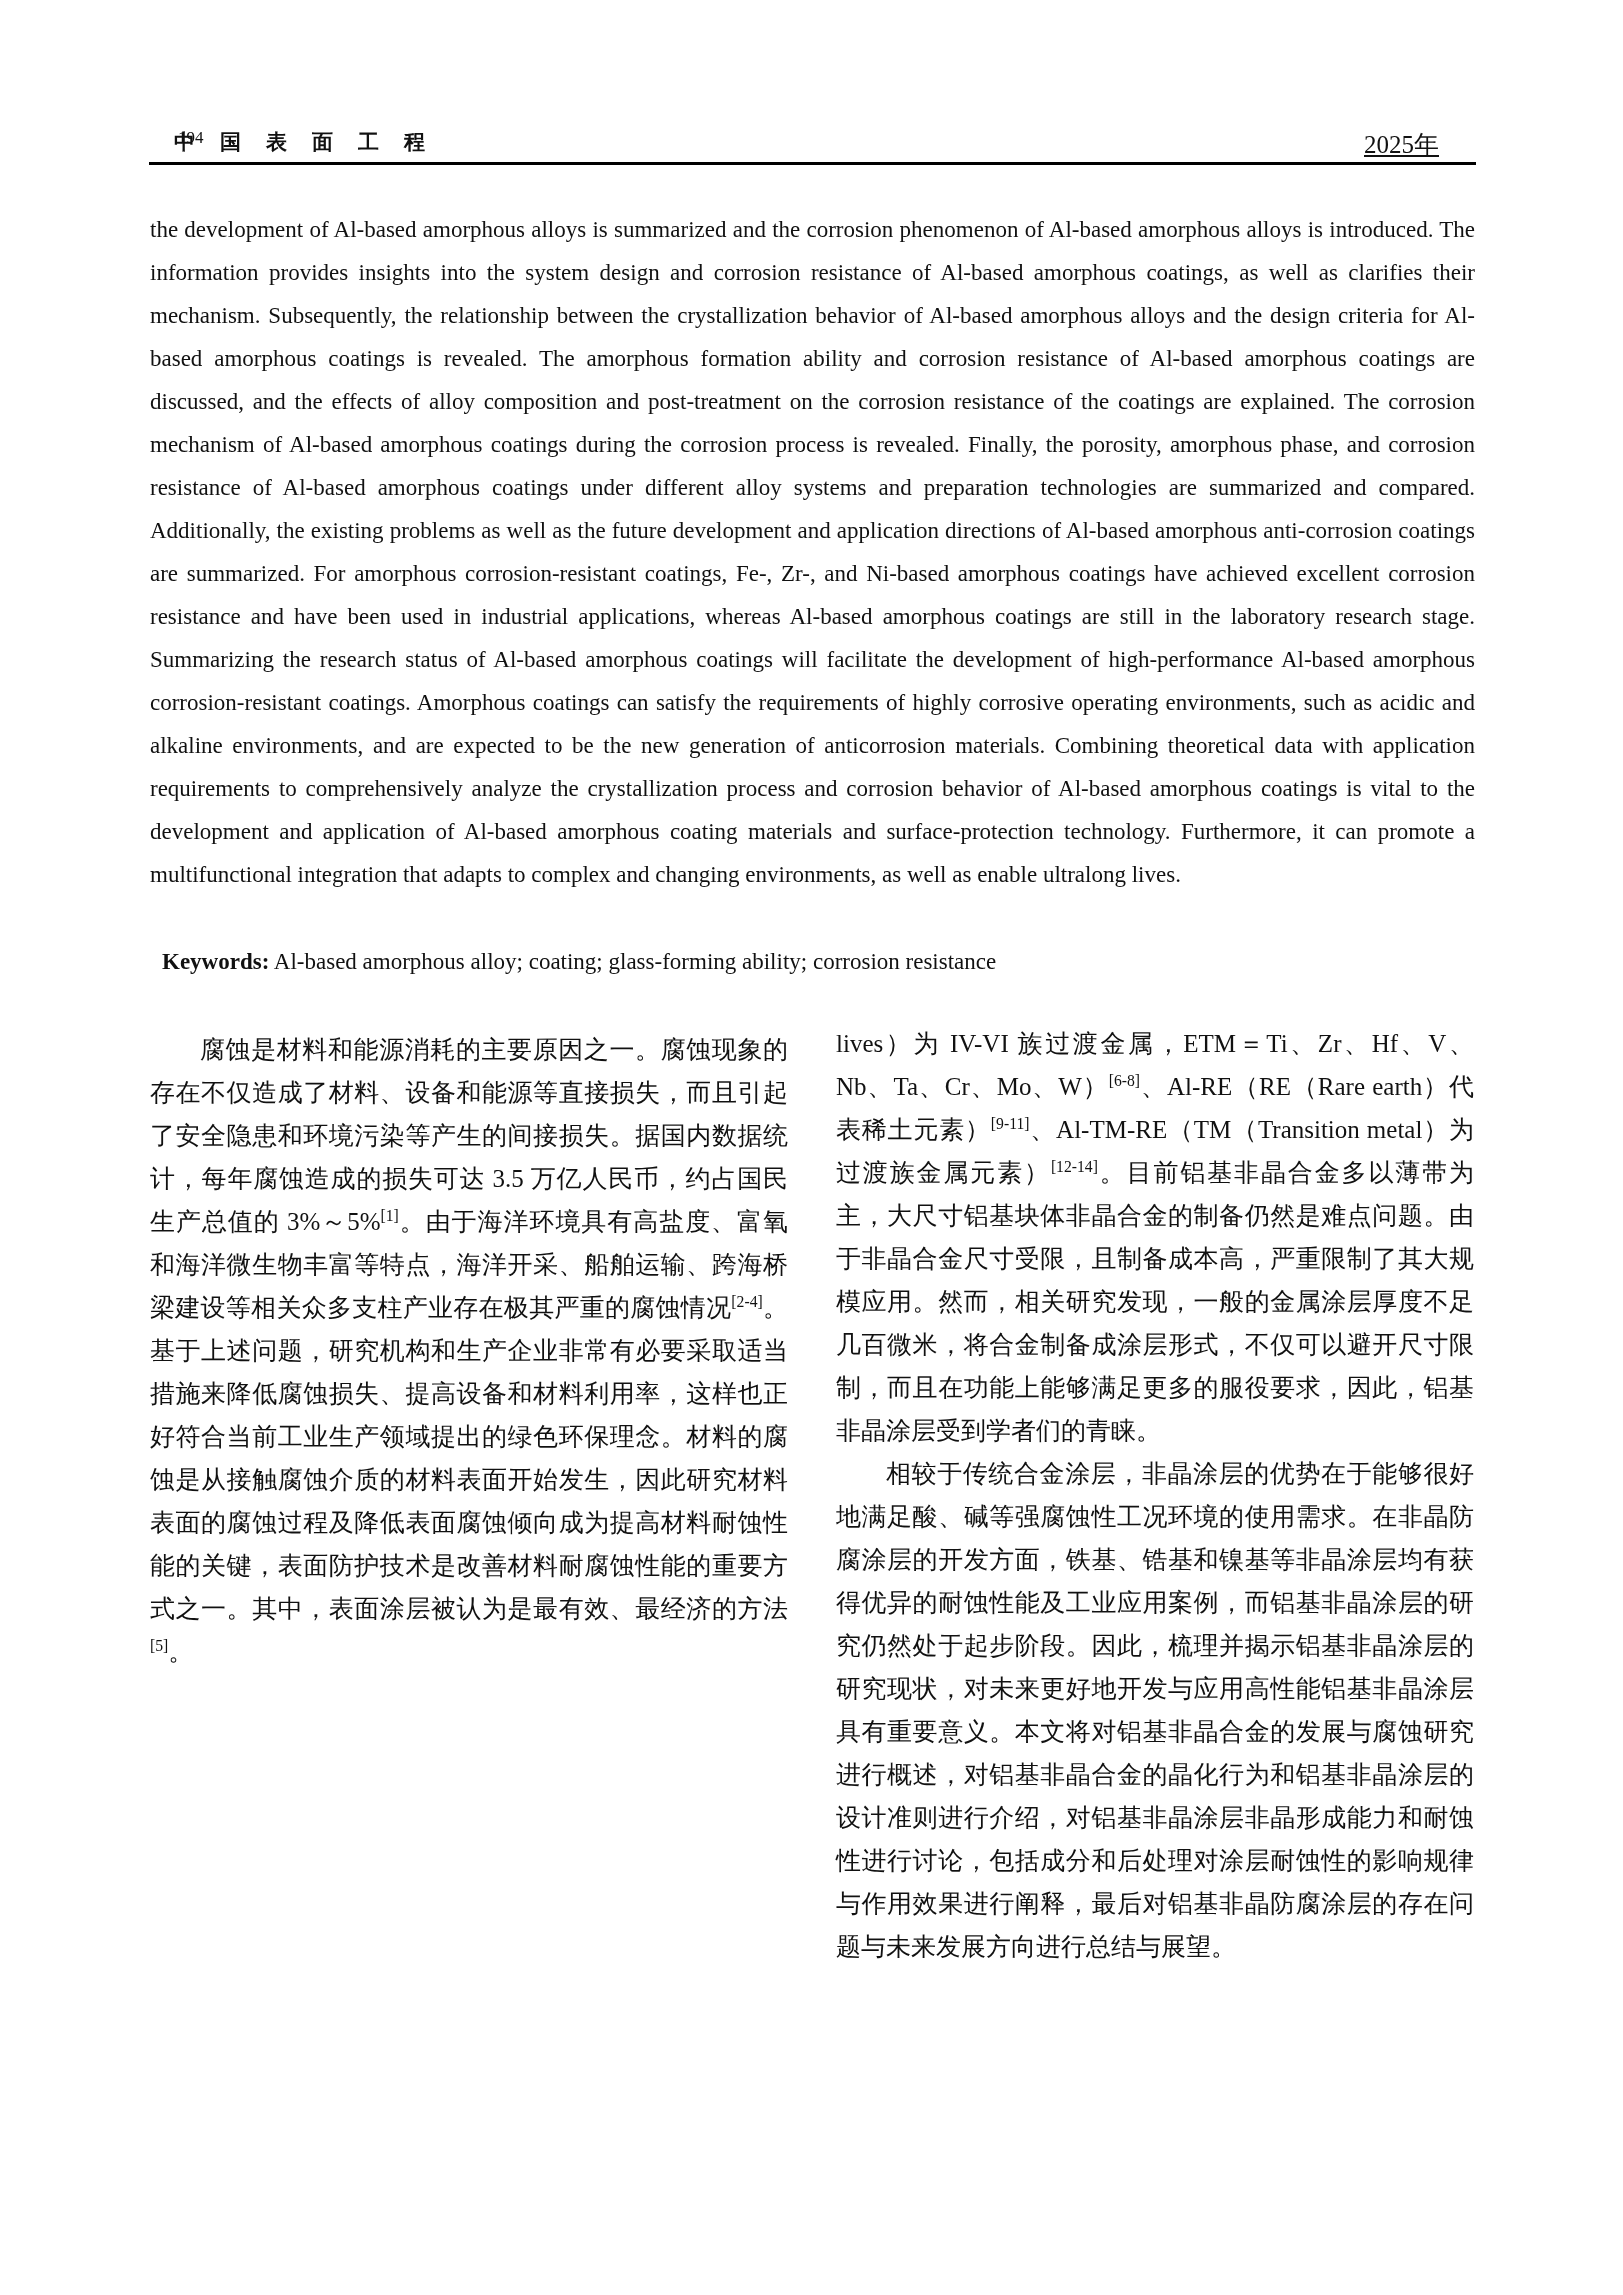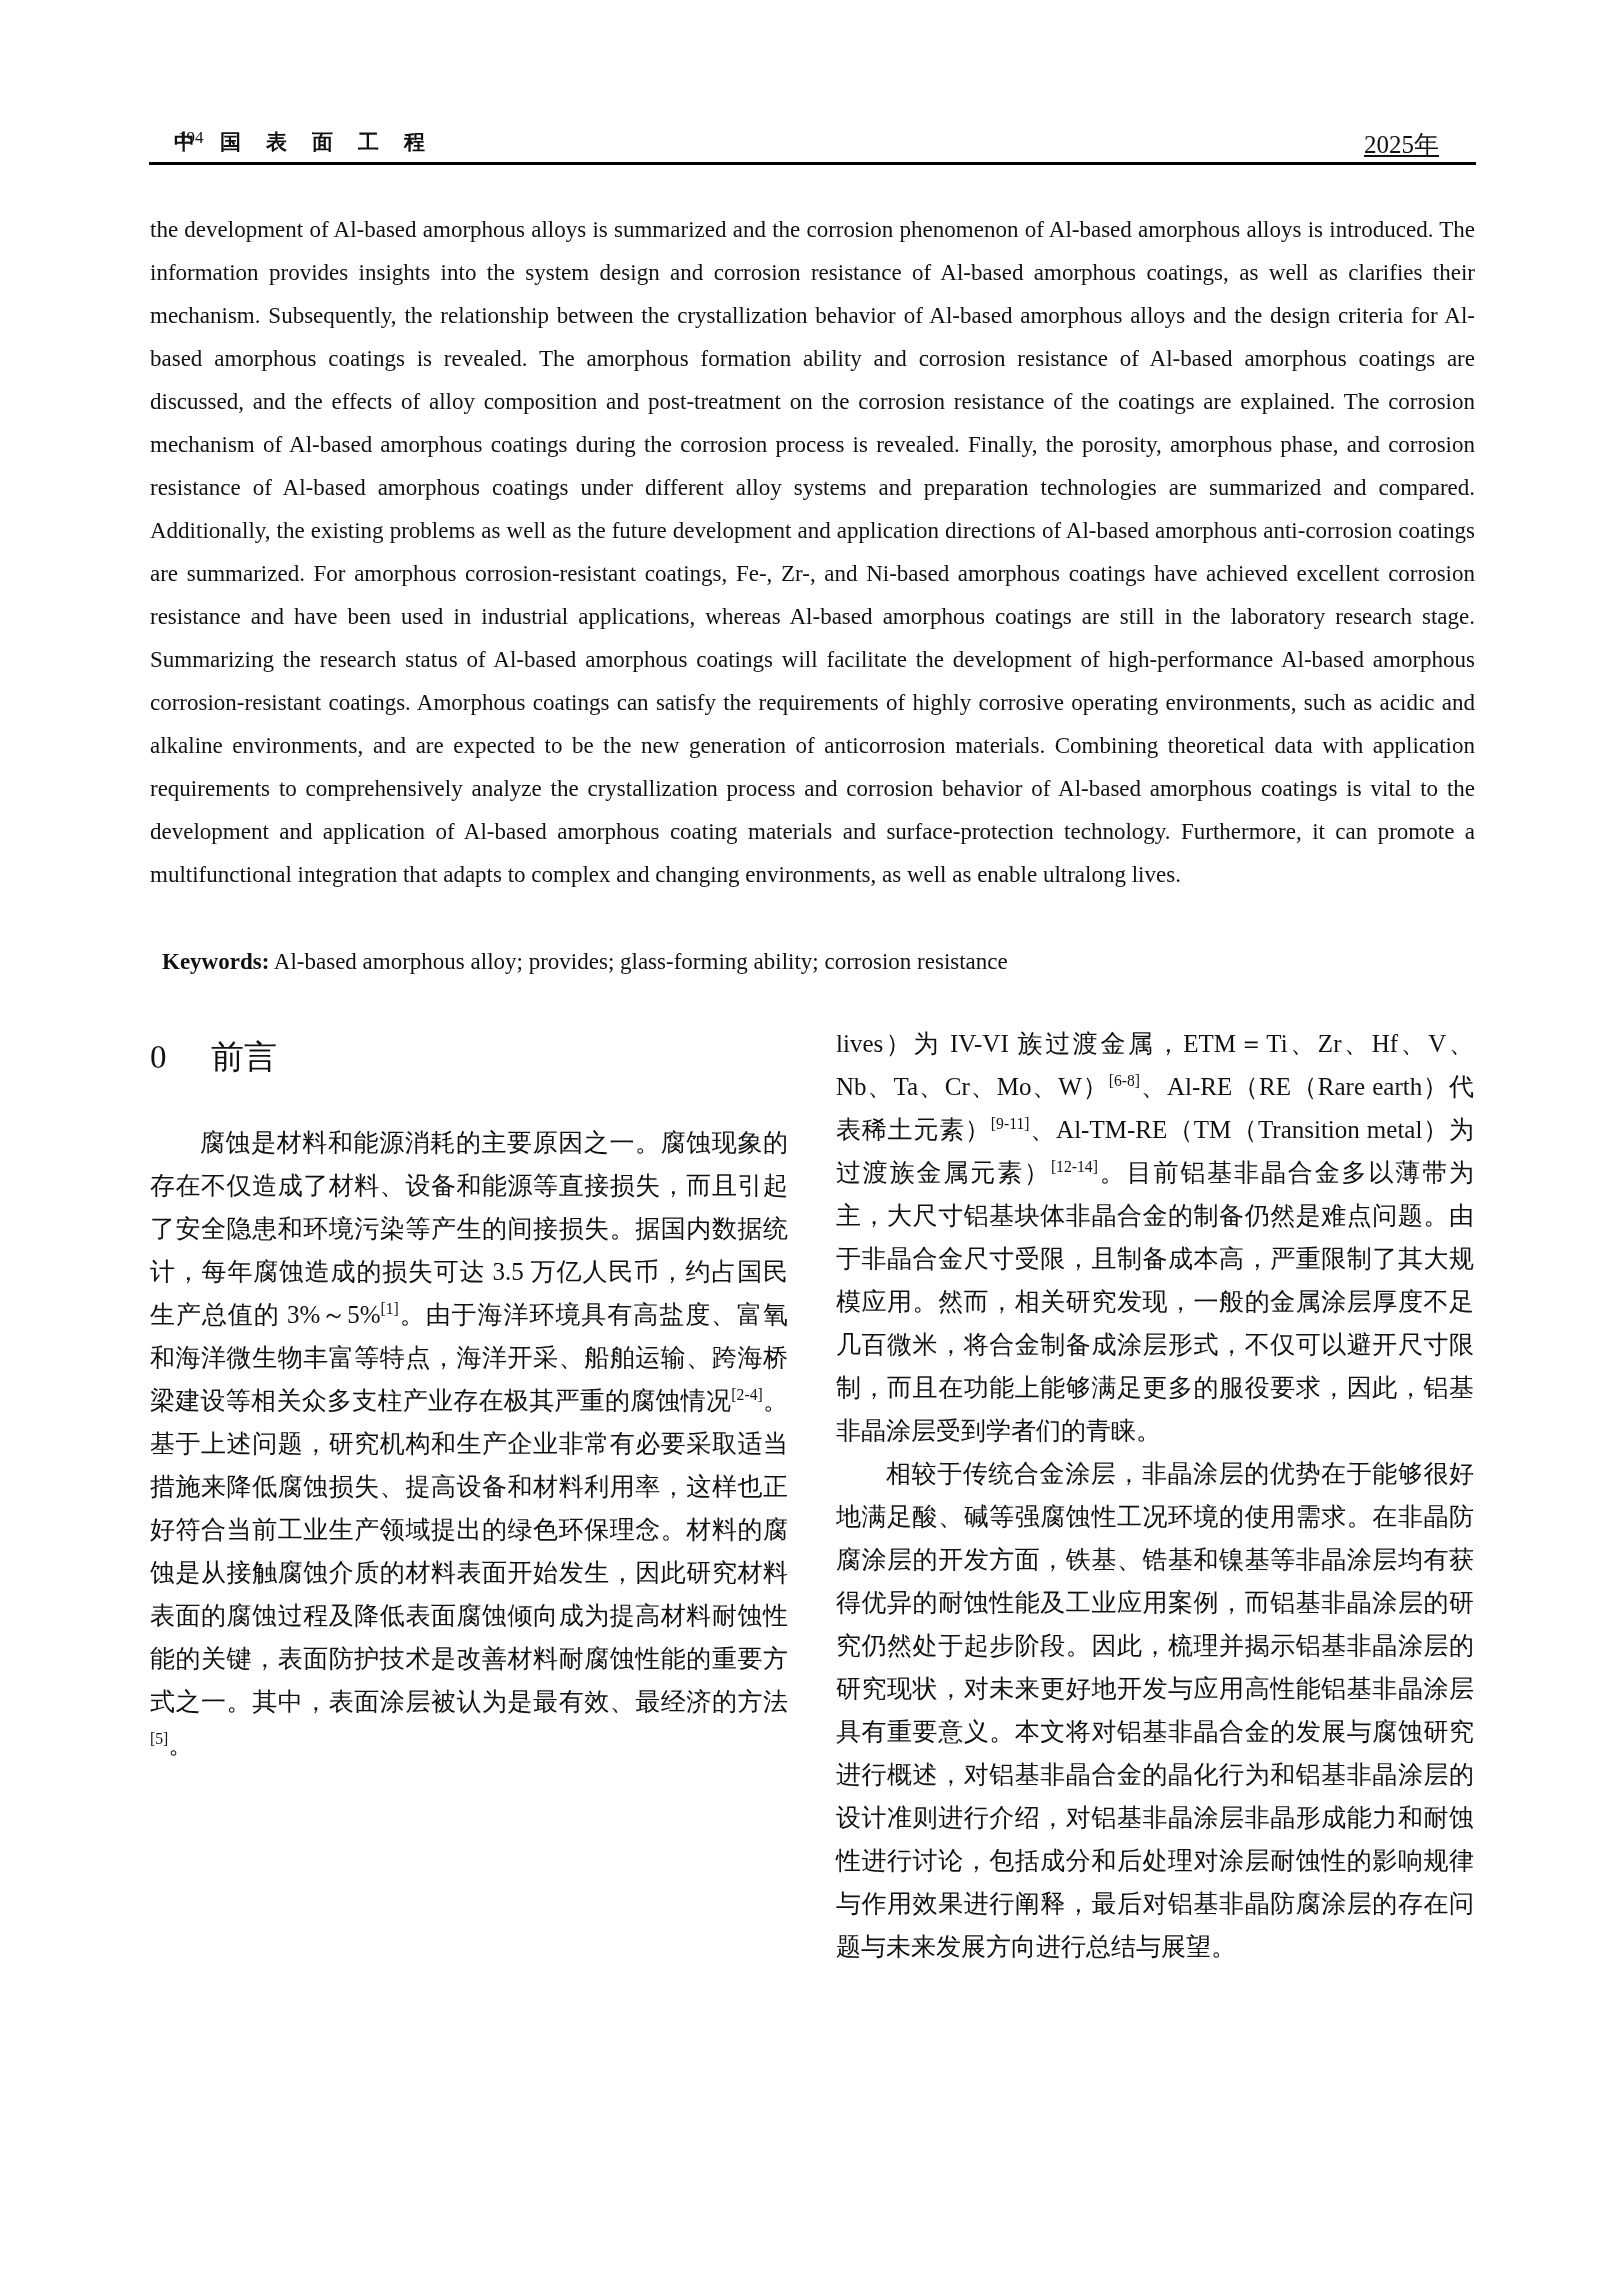--- a/index.html
+++ b/index.html
@@ -27,26 +27,23 @@
 
 <div class="header">
   <span class="pageno">194</span>
   <span class="journal">中国表面工程</span>
   <span class="year">2025年</span>
 </div>
 <div class="rule"></div>
 
 <p class="abstract">the development of Al-based amorphous alloys is summarized and the corrosion phenomenon of Al-based amorphous alloys is introduced. The information provides insights into the system design and corrosion resistance of Al-based amorphous coatings, as well as clarifies their mechanism. Subsequently, the relationship between the crystallization behavior of Al-based amorphous alloys and the design criteria for Al-based amorphous coatings is revealed. The amorphous formation ability and corrosion resistance of Al-based amorphous coatings are discussed, and the effects of alloy composition and post-treatment on the corrosion resistance of the coatings are explained. The corrosion mechanism of Al-based amorphous coatings during the corrosion process is revealed. Finally, the porosity, amorphous phase, and corrosion resistance of Al-based amorphous coatings under different alloy systems and preparation technologies are summarized and compared. Additionally, the existing problems as well as the future development and application directions of Al-based amorphous anti-corrosion coatings are summarized. For amorphous corrosion-resistant coatings, Fe-, Zr-, and Ni-based amorphous coatings have achieved excellent corrosion resistance and have been used in industrial applications, whereas Al-based amorphous coatings are still in the laboratory research stage. Summarizing the research status of Al-based amorphous coatings will facilitate the development of high-performance Al-based amorphous corrosion-resistant coatings. Amorphous coatings can satisfy the requirements of highly corrosive operating environments, such as acidic and alkaline environments, and are expected to be the new generation of anticorrosion materials. Combining theoretical data with application requirements to comprehensively analyze the crystallization process and corrosion behavior of Al-based amorphous coatings is vital to the development and application of Al-based amorphous coating materials and surface-protection technology. Furthermore, it can promote a multifunctional integration that adapts to complex and changing environments, as well as enable ultralong lives.</p>
 
-<p class="keywords"><b>Keywords:</b><span> Al-based amorphous alloy; provides; glass-forming ability; corrosion resistance</span></p>
+<p class="keywords"><b>Keywords:</b><span> Al-based amorphous alloy; coating; glass-forming ability; corrosion resistance</span></p>
 
 <div class="col col-left">
-  <div class="sec-title">
-    <span class="num">0</span><span>前言</span>
-  </div>
   <p class="indent"><span>腐蚀是材料和能源消耗的主要原因之一。腐蚀现象的存在不仅造成了材料、设备和能源等直接损失，而且引起了安全隐患和环境污染等产生的间接损失。据国内数据统计，每年腐蚀造成的损失可达 3.5 万亿人民币，约占国民生产总值的 3%～5%</span><sup>[1]</sup><span>。由于海洋环境具有高盐度、富氧和海洋微生物丰富等特点，海洋开采、船舶运输、跨海桥梁建设等相关众多支柱产业存在极其严重的腐蚀情况</span><sup>[2-4]</sup><span>。基于上述问题，研究机构和生产企业非常有必要采取适当措施来降低腐蚀损失、提高设备和材料利用率，这样也正好符合当前工业生产领域提出的绿色环保理念。材料的腐蚀是从接触腐蚀介质的材料表面开始发生，因此研究材料表面的腐蚀过程及降低表面腐蚀倾向成为提高材料耐蚀性能的关键，表面防护技术是改善材料耐腐蚀性能的重要方式之一。其中，表面涂层被认为是最有效、最经济的方法</span><sup>[5]</sup><span>。</span></p>
 </div>
 
 <div class="col col-right">
   <p><span>lives）为 IV-VI 族过渡金属，ETM＝Ti、Zr、Hf、V、Nb、Ta、Cr、Mo、W）</span><sup>[6-8]</sup><span>、Al-RE（RE（Rare earth）代表稀土元素）</span><sup>[9-11]</sup><span>、Al-TM-RE（TM（Transition metal）为过渡族金属元素）</span><sup>[12-14]</sup><span>。目前铝基非晶合金多以薄带为主，大尺寸铝基块体非晶合金的制备仍然是难点问题。由于非晶合金尺寸受限，且制备成本高，严重限制了其大规模应用。然而，相关研究发现，一般的金属涂层厚度不足几百微米，将合金制备成涂层形式，不仅可以避开尺寸限制，而且在功能上能够满足更多的服役要求，因此，铝基非晶涂层受到学者们的青睐。</span></p>
   <p class="indent">相较于传统合金涂层，非晶涂层的优势在于能够很好地满足酸、碱等强腐蚀性工况环境的使用需求。在非晶防腐涂层的开发方面，铁基、锆基和镍基等非晶涂层均有获得优异的耐蚀性能及工业应用案例，而铝基非晶涂层的研究仍然处于起步阶段。因此，梳理并揭示铝基非晶涂层的研究现状，对未来更好地开发与应用高性能铝基非晶涂层具有重要意义。本文将对铝基非晶合金的发展与腐蚀研究进行概述，对铝基非晶合金的晶化行为和铝基非晶涂层的设计准则进行介绍，对铝基非晶涂层非晶形成能力和耐蚀性进行讨论，包括成分和后处理对涂层耐蚀性的影响规律与作用效果进行阐释，最后对铝基非晶防腐涂层的存在问题与未来发展方向进行总结与展望。</p>
 </div>
 
 
 </body></html>

